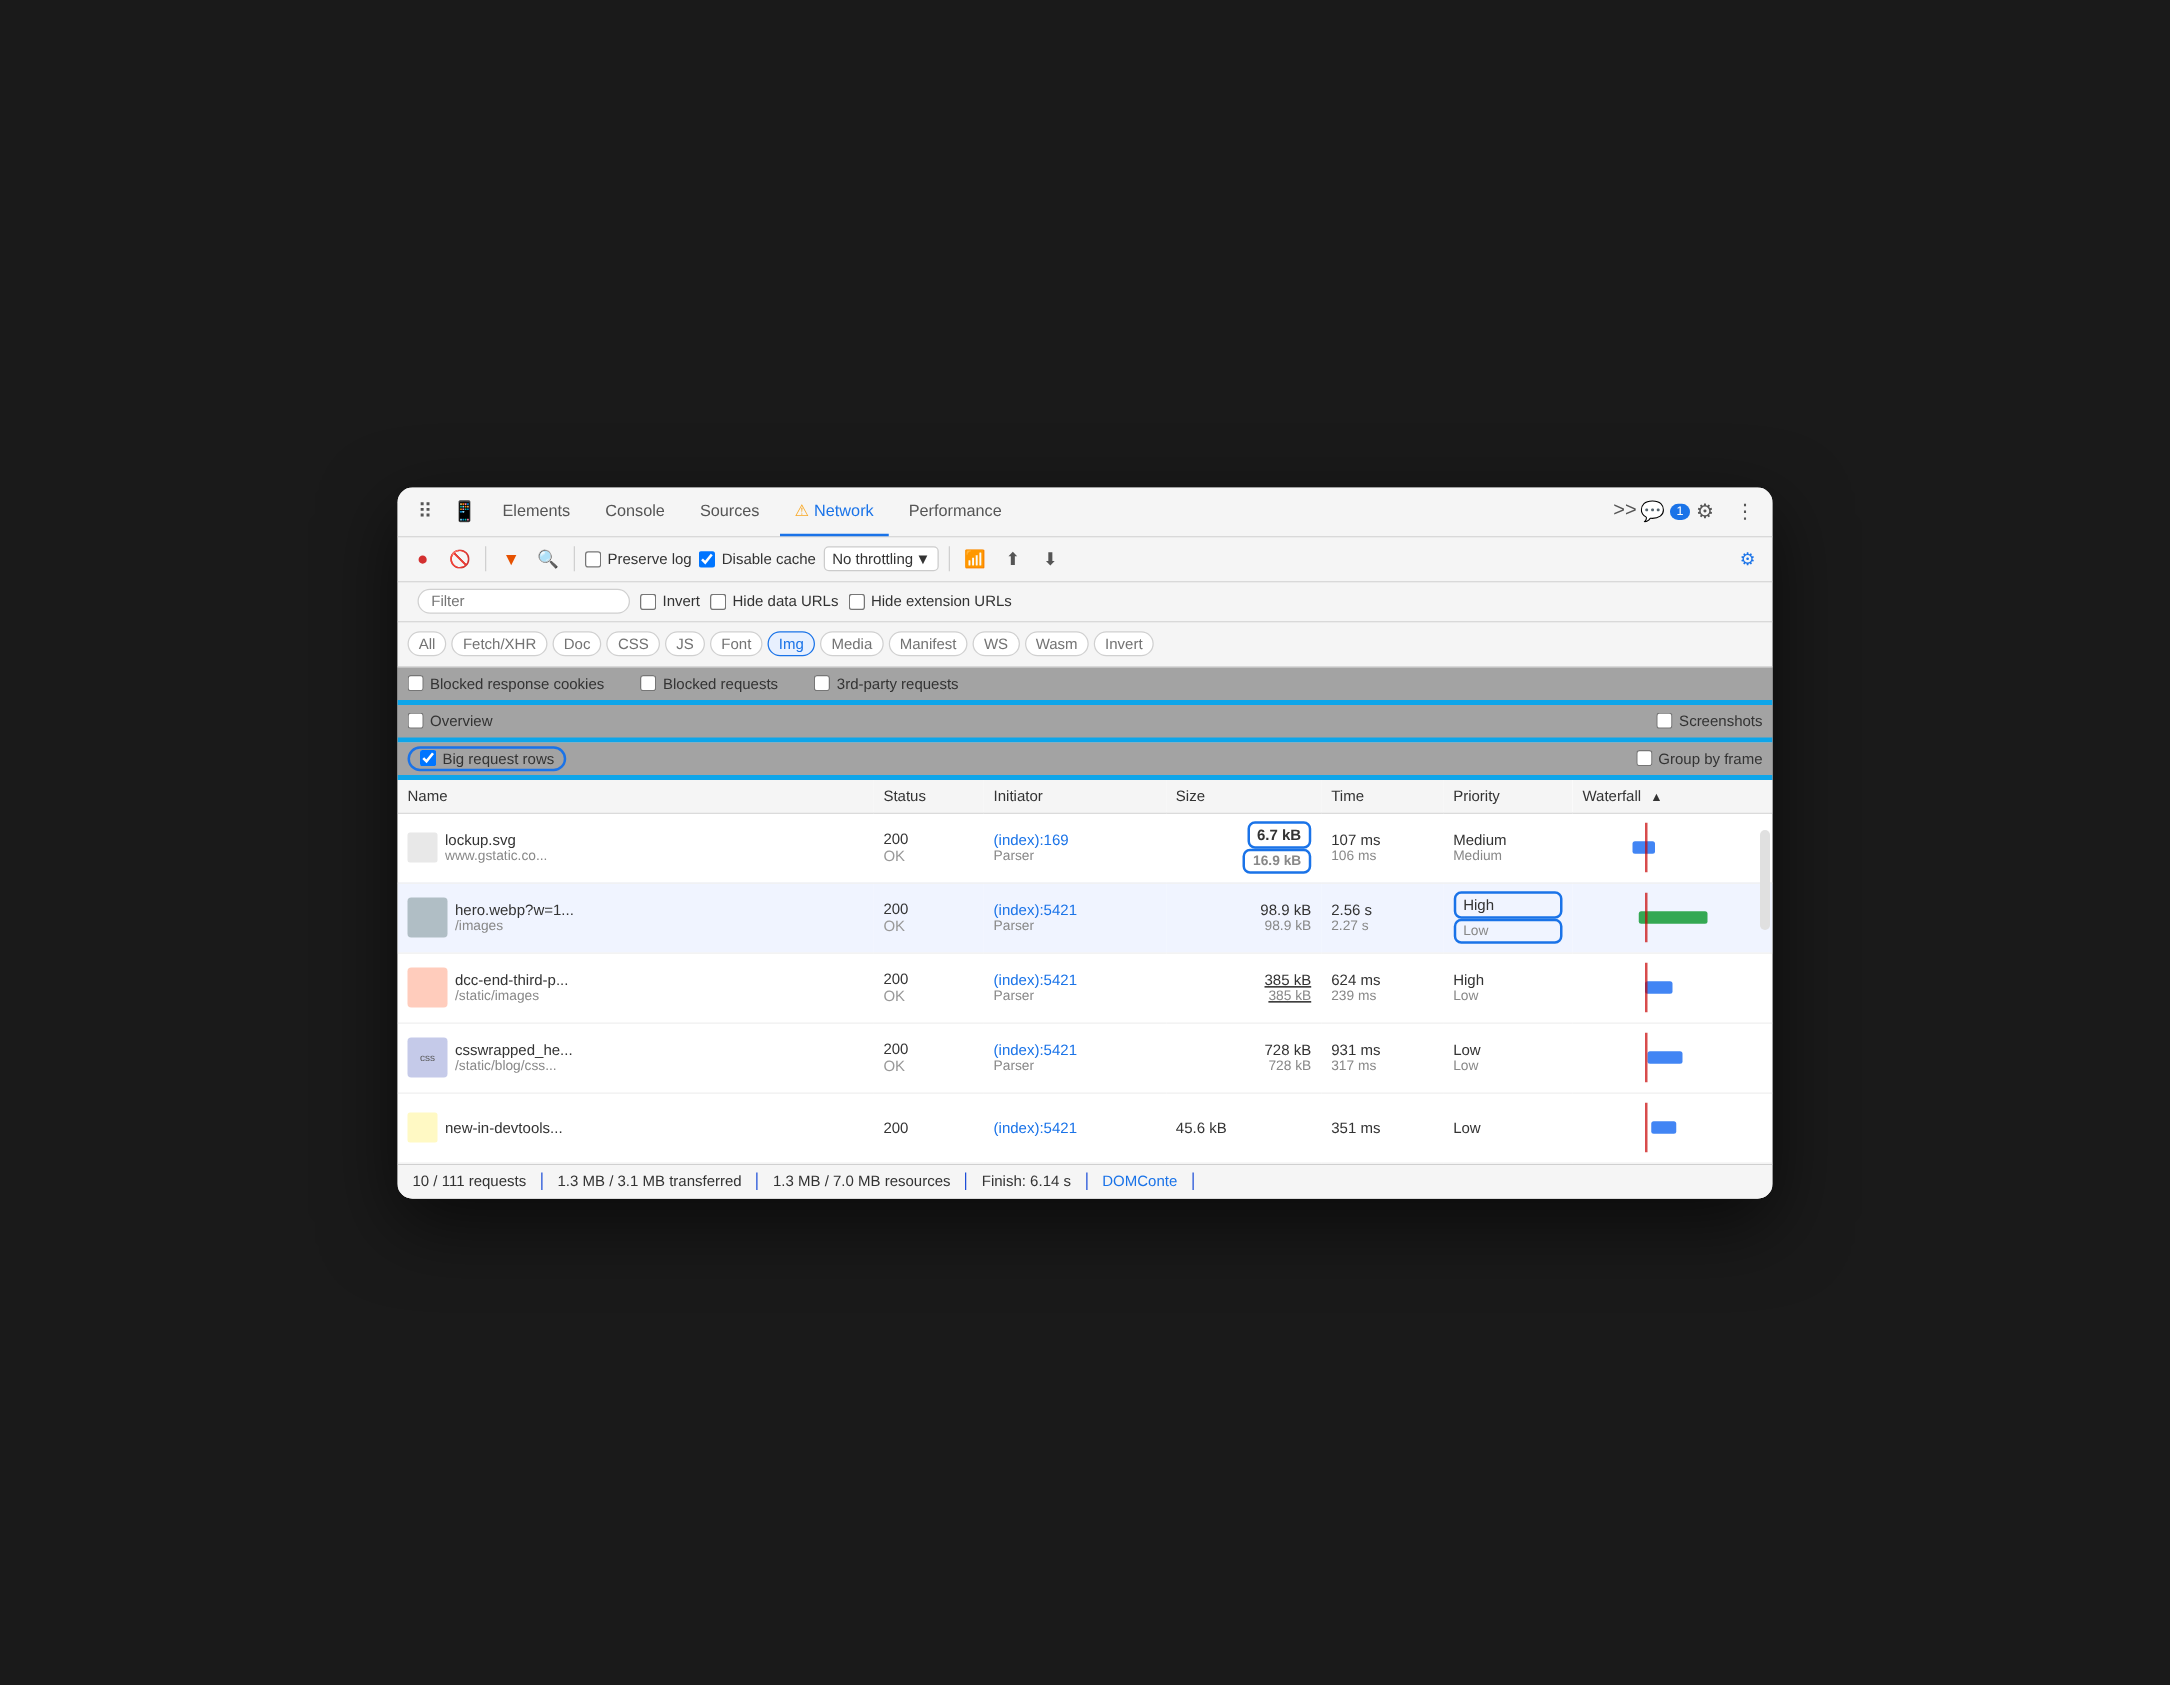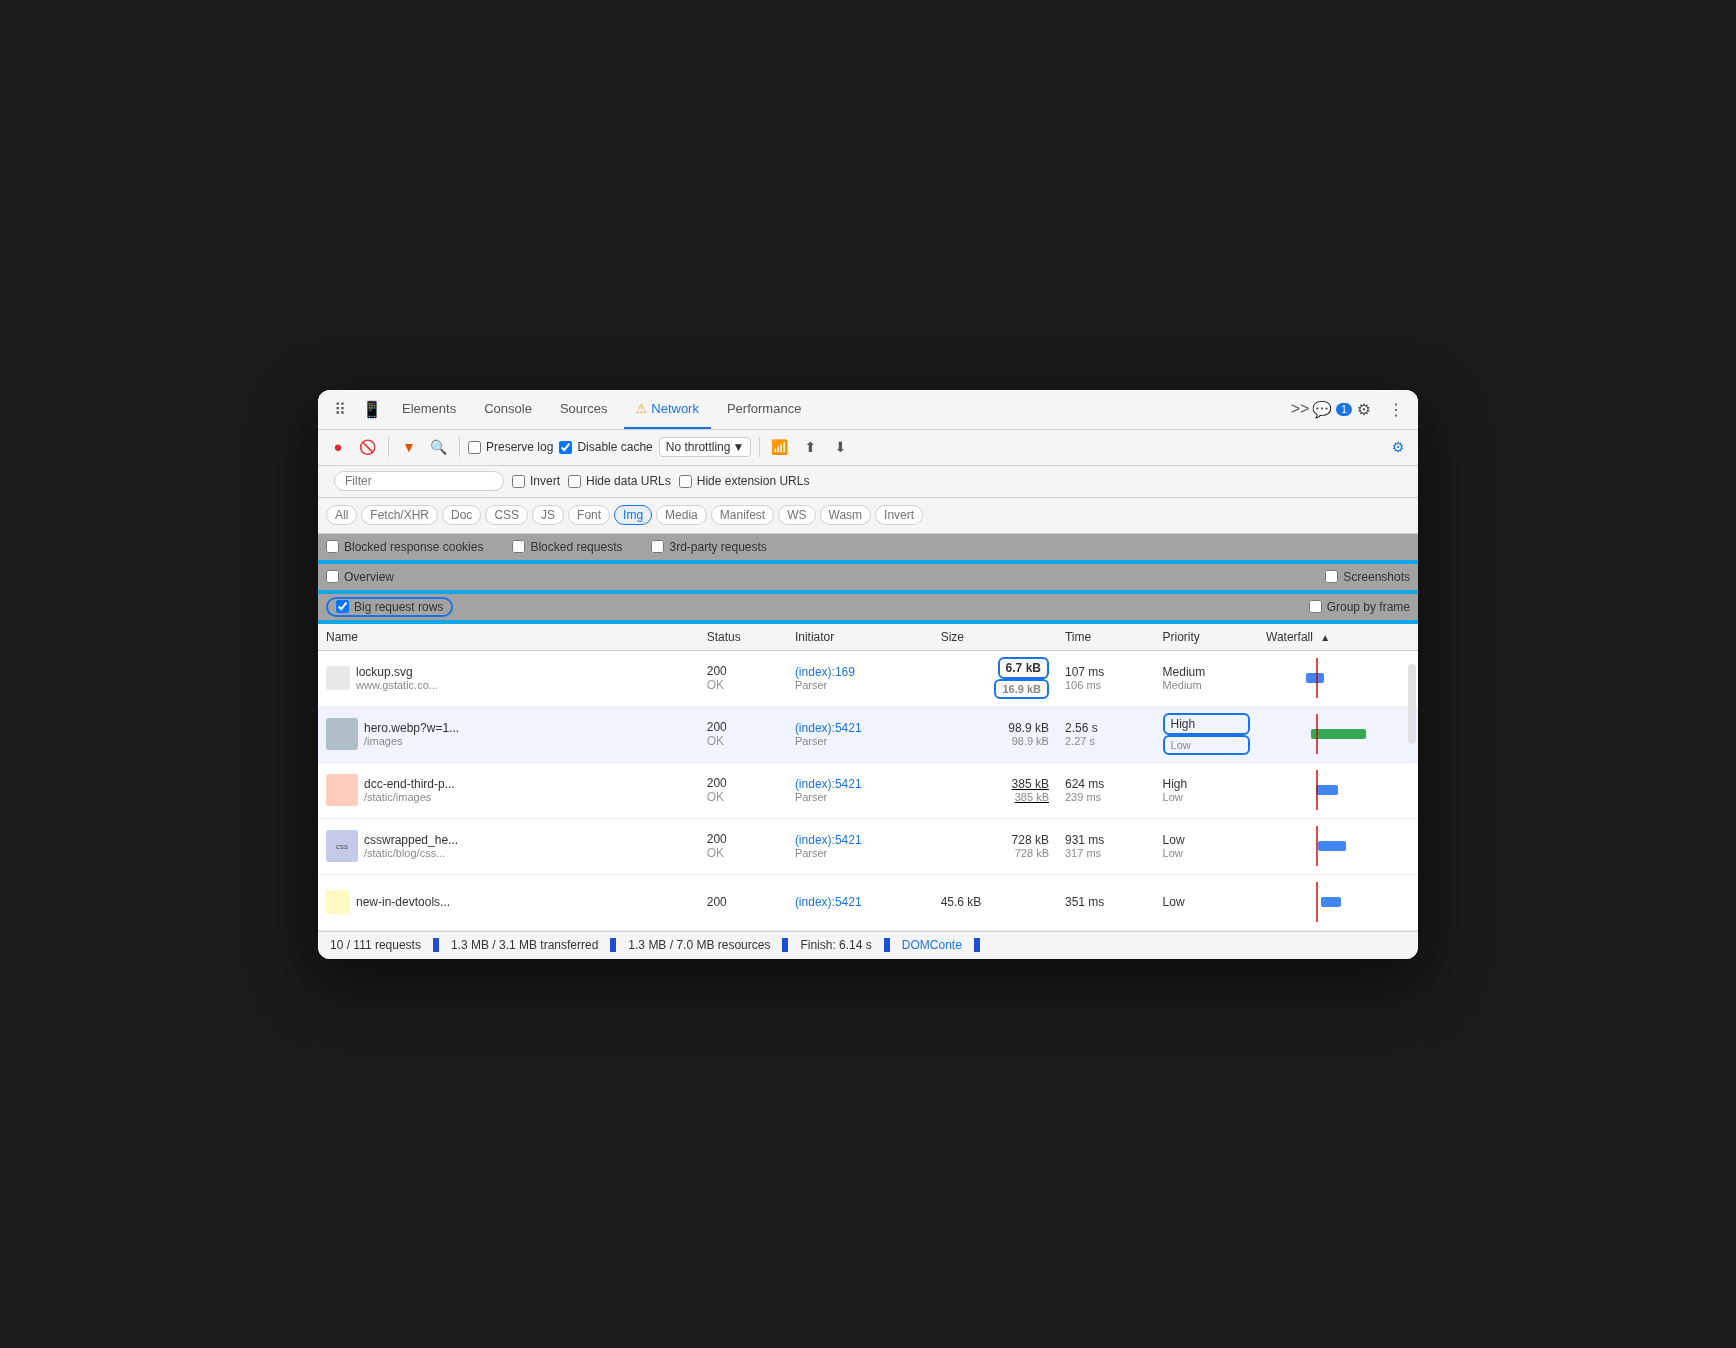--- a/index.html
+++ b/index.html
@@ -307,21 +307,21 @@
       display: flex;
       align-items: center;
       padding: 4px 12px;
       gap: 0;
       font-size: 12px;
       color: #333;
       height: 28px;
     }
     .status-segment {
       padding: 0 12px;
-      border-right: 6px solid #1d4ed8;
+      border-right: 1px solid #1d4ed8;
       white-space: nowrap;
     }
     .status-segment:first-child { padding-left: 0; }
     .status-link { color: #1a73e8; }
     .sort-arrow { font-size: 10px; margin-left: 4px; }
   </style>
 </head>
 <body>
 
 <div class="window">

